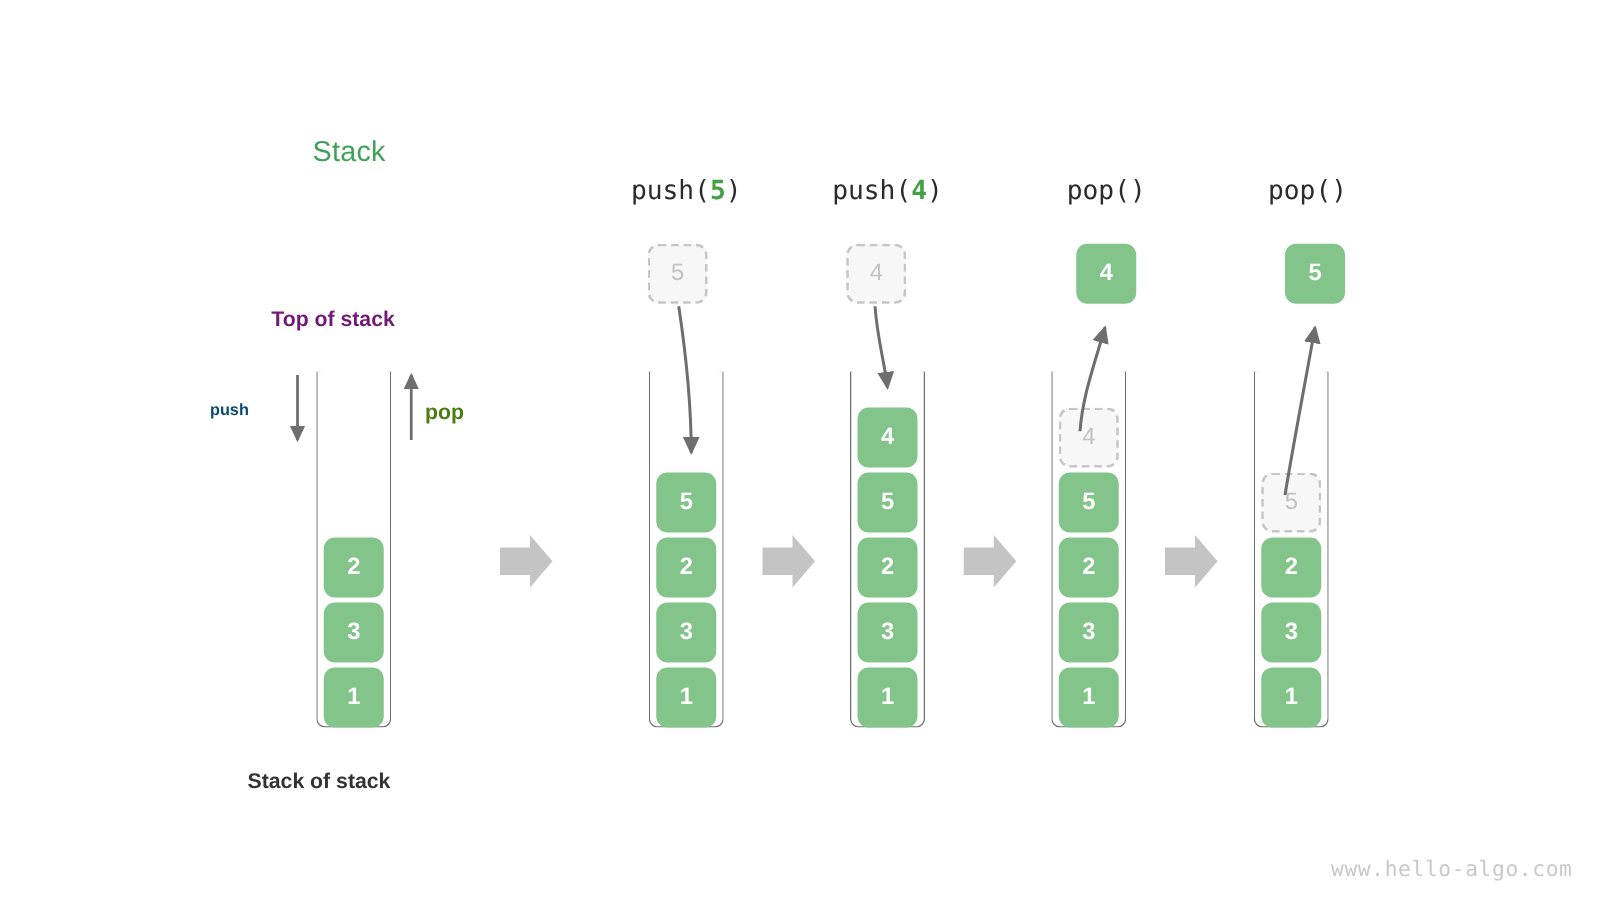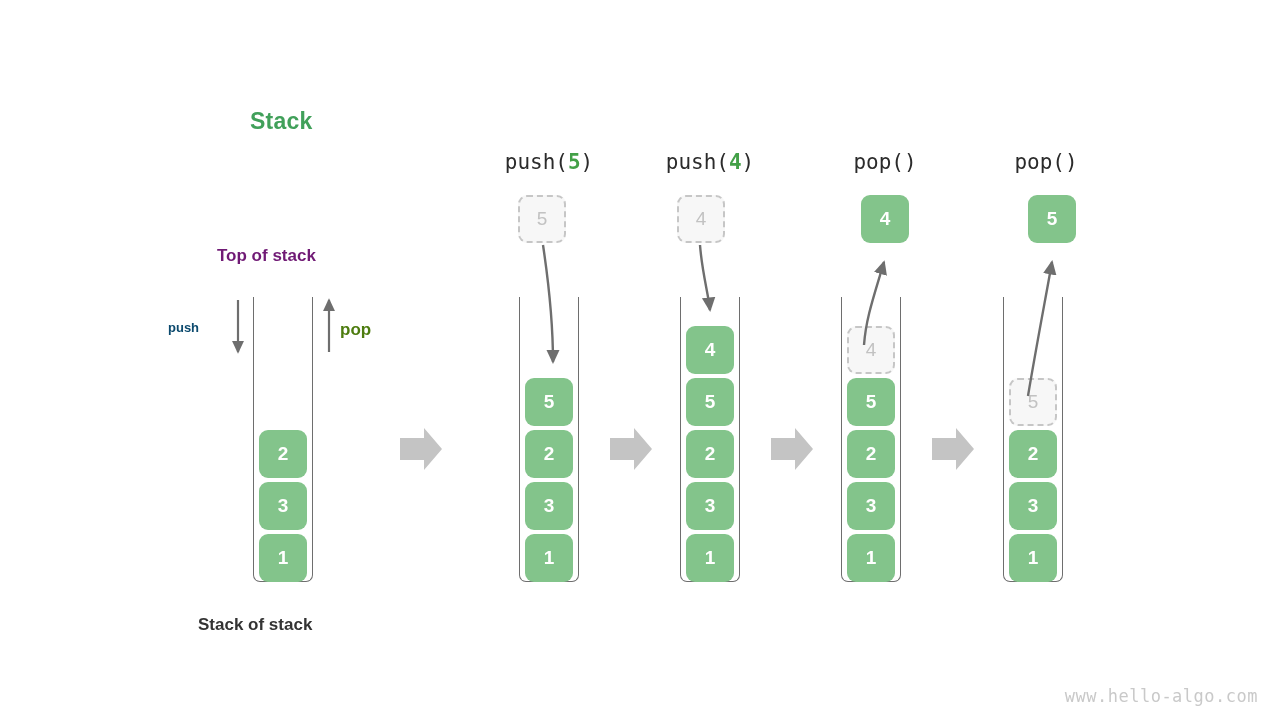--- a/index.html
+++ b/index.html
@@ -20,21 +20,21 @@
     position: absolute;
     inset: 0;
   }
 
   
   .title-stack {
     position: absolute;
     left: 250px;
     top: 108px;
     font-size: 23px;
-    font-weight: bold;
+    font-weight: normal;
     color: #41a05a;
     letter-spacing: 0.2px;
   }
 
   .label-top {
     position: absolute;
     left: 217px;
     top: 246px;
     font-size: 17px;
     font-weight: bold;
@@ -65,21 +65,21 @@
     position: absolute;
     left: 340px;
     top: 320px;
     font-size: 17px;
     font-weight: bold;
     color: #4d7c0f;
   }
 
   .op-title {
     position: absolute;
-    top: 150px;
+    top: 140px;
     font-size: 21px;
     font-family: "DejaVu Sans Mono", "Liberation Mono", monospace;
     color: #2b2b2b;
     white-space: nowrap;
     text-align: center;
   }
   .op-title .arg { color: #43a047; font-weight: bold; }
 
   .watermark {
     position: absolute;

